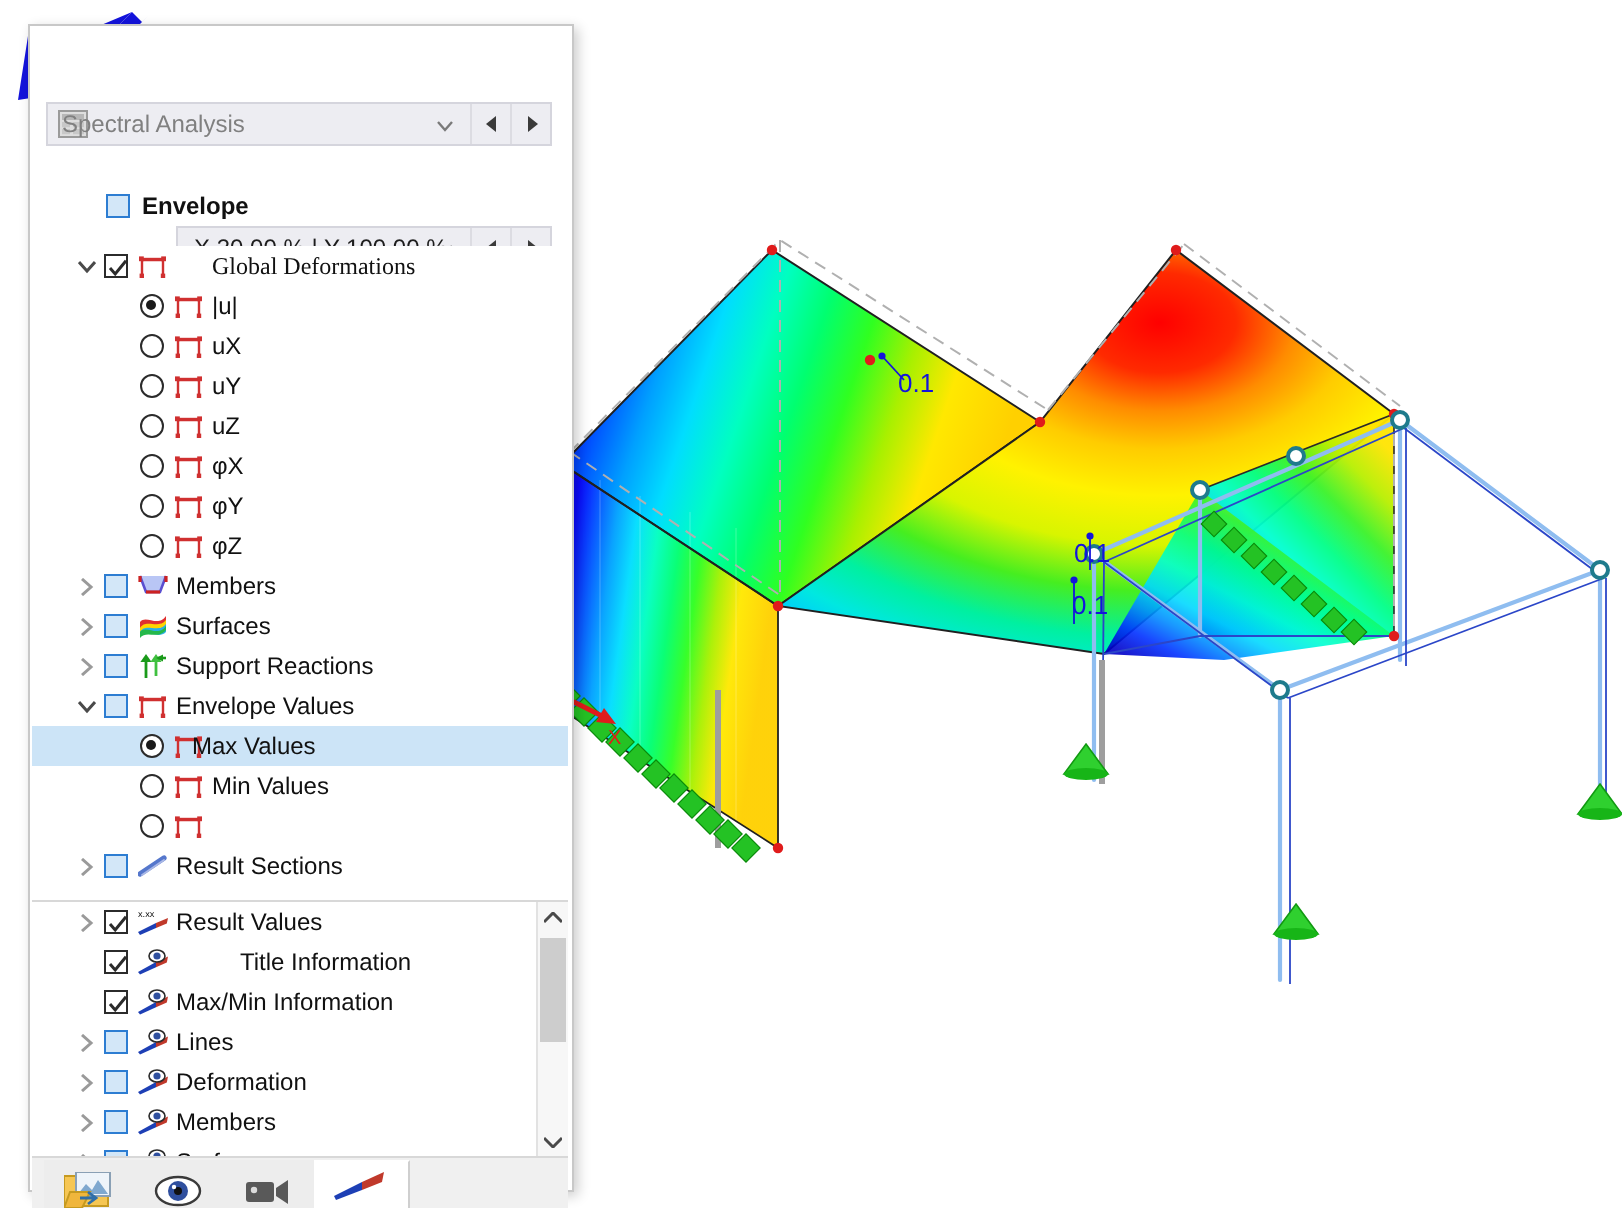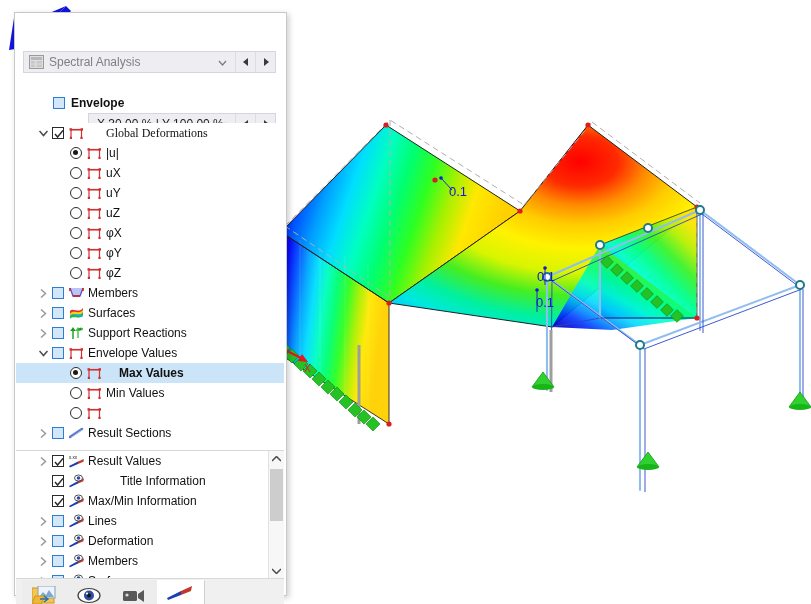--- a/index.html
+++ b/index.html
@@ -17,21 +17,21 @@
 
   .titlebar{height:30px;position:relative;background:#ffffff;border-bottom:1px solid #e4e4e4;}
   .titlebar .title{position:absolute;left:12px;top:7px;font-size:13px;color:#1a1a1a;}
   .closebtn{position:absolute;right:5px;top:4px;width:25px;height:22px;background:#c4504f;
       color:#fff;font-size:11px;font-weight:bold;line-height:22px;text-align:center;cursor:pointer;}
 
   
   .combo{position:absolute;height:22px;background:#ededf2;border:1px solid #d5d5dd;
       box-sizing:border-box;}
   .combo .ctext{position:absolute;left:0;top:0;right:44px;height:20px;line-height:20px;
-      padding-left:25px;color:#808080;font-size:12px;overflow:hidden;white-space:nowrap;}
+      padding-left:7px;color:#808080;font-size:12px;overflow:hidden;white-space:nowrap;}
   .combo.val .ctext{padding-left:8px;color:#1d1d1d;}
   .combo .cicon{position:absolute;left:5px;top:3px;width:15px;height:14px;}
   .combo .chev{position:absolute;right:46px;top:4px;width:13px;height:13px;}
   .spin{position:absolute;top:0;width:20px;height:20px;background:#ededf2;
       border-left:1px solid #dcdce2;box-sizing:border-box;cursor:pointer;}
   .spin svg{position:absolute;left:6px;top:6px;}
 
   
   #tree{position:absolute;left:1px;top:110px;width:268px;height:323px;
         background:#fff;overflow:hidden;}
@@ -539,21 +539,21 @@
       <div class="row sel">
         <span class="rb on" style="left: 54px;"></span>
         <span class="ic" style="left: 71px;"><svg width="15" height="14">
             <path d="M2,12 L2,4 L12.5,4 L12.5,12" stroke="#d03030" stroke-width="1.2" fill="none"></path>
             <path d="M1,3.5 L13.5,3.5" stroke="#d03030" stroke-width="1.2"></path>
             <rect x="0.5" y="2.2" width="2.4" height="2.4" fill="#d03030"></rect>
             <rect x="11.6" y="2.2" width="2.4" height="2.4" fill="#d03030"></rect>
             <rect x="0.8" y="10.8" width="2.2" height="2.2" fill="#d03030"></rect>
             <rect x="11.4" y="10.8" width="2.2" height="2.2" fill="#d03030"></rect>
           </svg></span>
-        <span class="lbl" style="left: 103px; font-weight: bold;">Max Values</span>
+        <span class="lbl" style="left: 80px;">Max Values</span>
       </div>
       <div class="row">
         <span class="rb" style="left: 54px;"></span>
         <span class="ic" style="left: 71px;"><svg width="15" height="14">
             <path d="M2,12 L2,4 L12.5,4 L12.5,12" stroke="#d03030" stroke-width="1.2" fill="none"></path>
             <path d="M1,3.5 L13.5,3.5" stroke="#d03030" stroke-width="1.2"></path>
             <rect x="0.5" y="2.2" width="2.4" height="2.4" fill="#d03030"></rect>
             <rect x="11.6" y="2.2" width="2.4" height="2.4" fill="#d03030"></rect>
             <rect x="0.8" y="10.8" width="2.2" height="2.2" fill="#d03030"></rect>
             <rect x="11.4" y="10.8" width="2.2" height="2.2" fill="#d03030"></rect>

